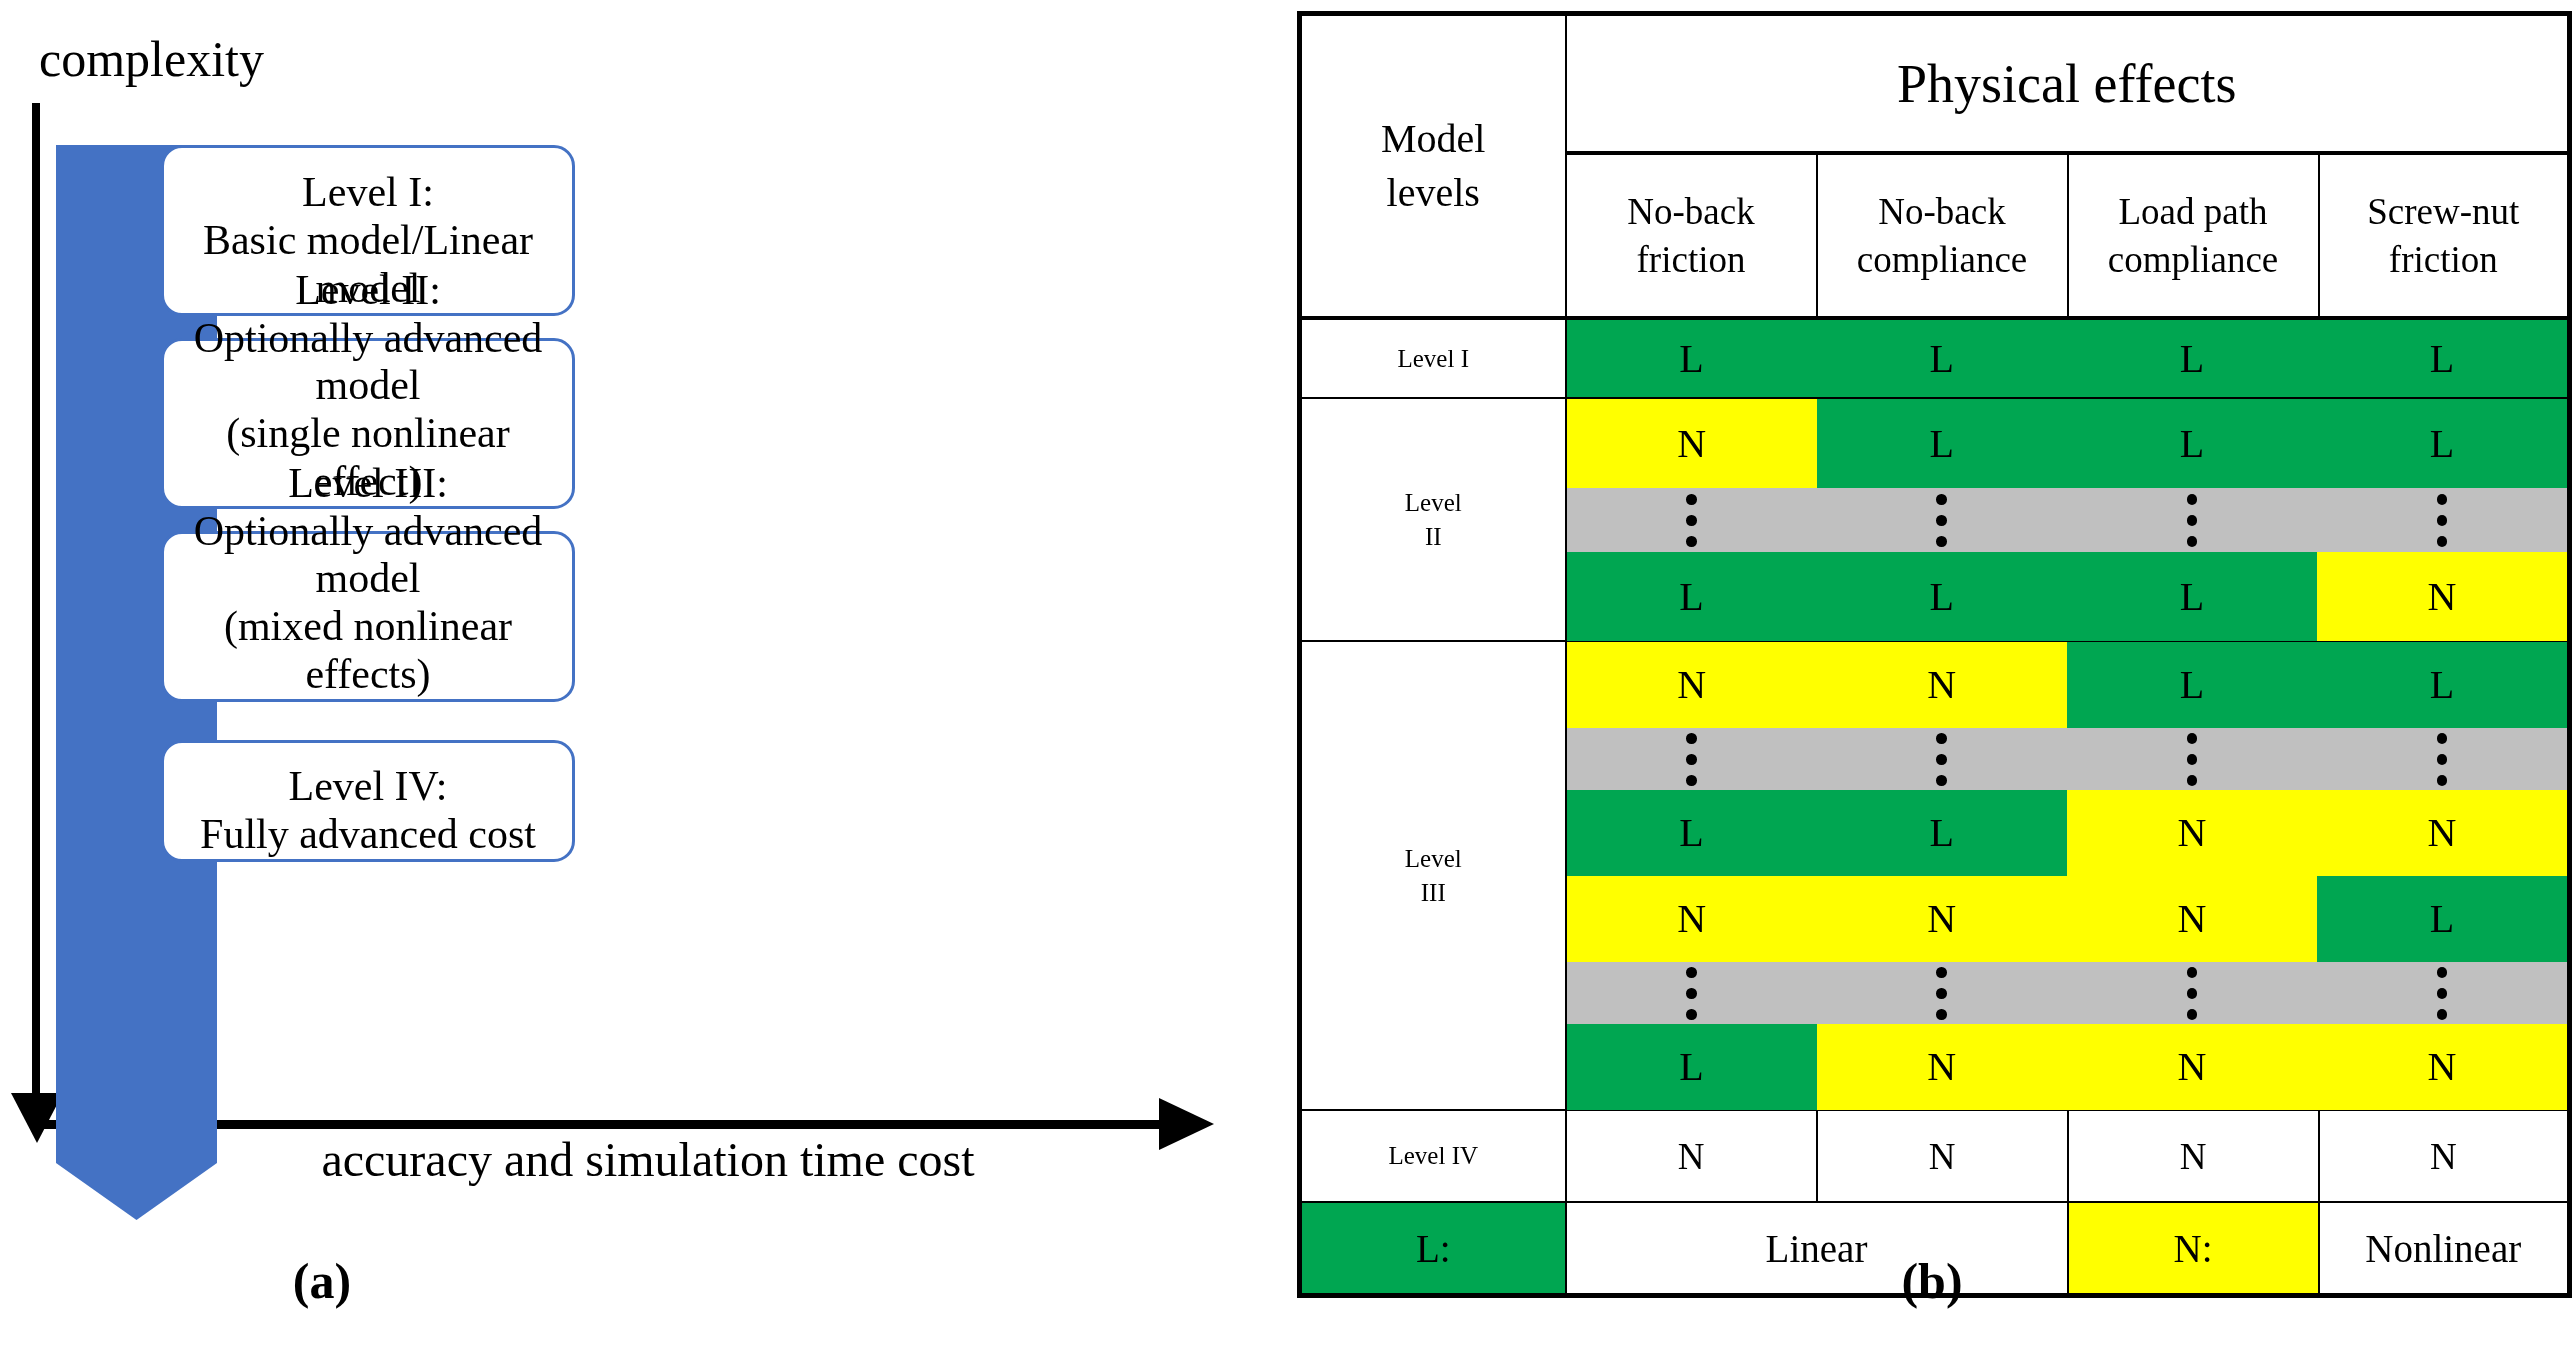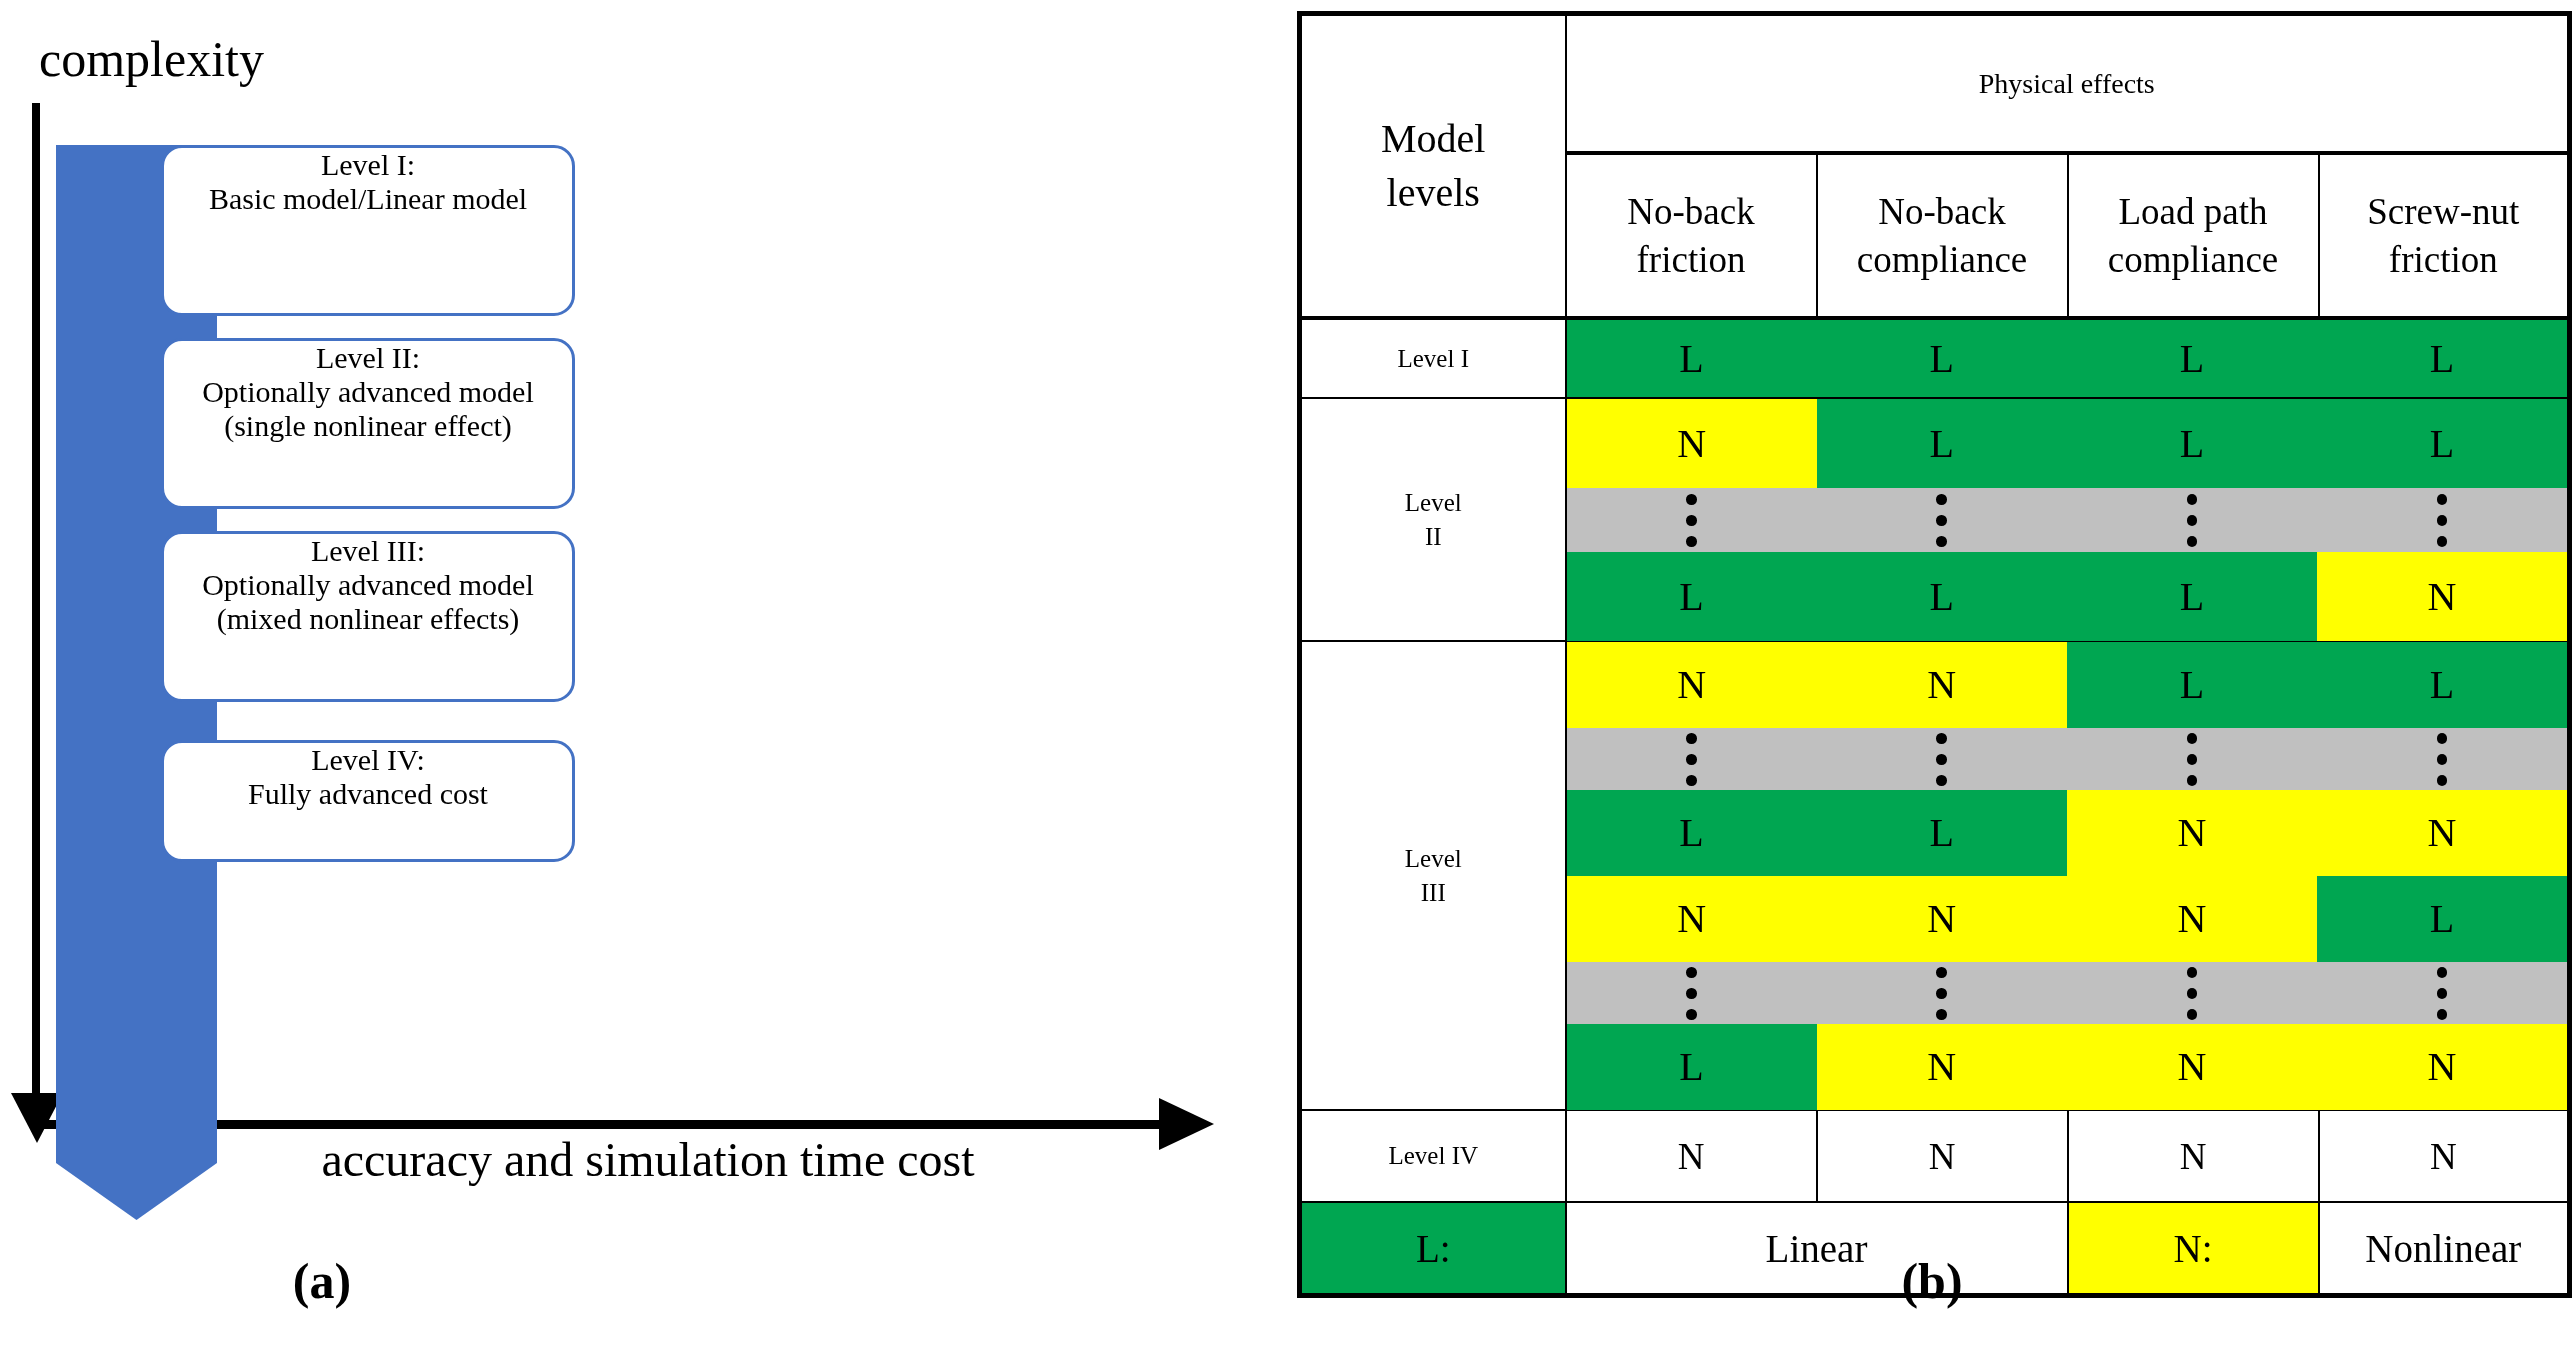--- a/index.html
+++ b/index.html
@@ -34,22 +34,22 @@
   .chev.c3{top:389px;height:219px;}
   .chev.c4{top:512px;height:219px;}
   .chev.c5{top:634px;height:219px;}
   .chev.c6{top:756px;height:219px;}
   .chev.c7{top:879px;height:219px;}
   .chev.c8{top:1001px;height:219px;}
 
   
   .lvl-box{position:absolute;left:161px;width:414px;
            border:3.2px solid #4472C4;border-radius:21px;background:#fff;
-           display:flex;align-items:flex-start;justify-content:center;
-           text-align:center;font-size:30px;line-height:1.14;box-sizing:border-box;}
+           display:flex;align-items:flex-end;justify-content:center;
+           text-align:center;font-size:42px;line-height:1.14;box-sizing:border-box;}
   .lvl-box .inner{padding:0 8px;}
   #lvl-box-1{top:145px;height:171px;}
   #lvl-box-2{top:338px;height:171px;}
   #lvl-box-3{top:531px;height:171px;}
   #lvl-box-4{top:740px;height:122px;}
 
   #caption-a{position:absolute;left:0px;top:1252px;width:644px;text-align:center;
              font-size:50px;font-weight:bold;}
 
   
@@ -60,21 +60,21 @@
   table.effects td{border:2.4px solid #000;padding:0;text-align:center;
                    vertical-align:middle;background:#fff;}
   .outer-top   {border-top-width:5.6px !important;}
   .outer-bot   {border-bottom-width:5.6px !important;}
   .outer-left  {border-left-width:5.6px !important;}
   .outer-right {border-right-width:5.6px !important;}
 
   .col-lvl{width:266px;}
   .col-eff{width:251px;}
 
-  .hdr-group{height:135px;font-size:28px;border-bottom-width:4.8px !important;}
+  .hdr-group{height:135px;font-size:54px;border-bottom-width:4.8px !important;}
   .hdr-levels{font-size:40px;line-height:1.35;height:296px;
               border-bottom-width:4.8px !important;}
   .hdr-eff{height:161px;font-size:37px;line-height:1.3;
            border-bottom-width:4.8px !important;}
 
   .lvl-name{font-size:25px;line-height:1.35;}
 
   
   .strip-cell{padding:0 !important;position:relative;}
   .strip{display:block;width:100%;}

